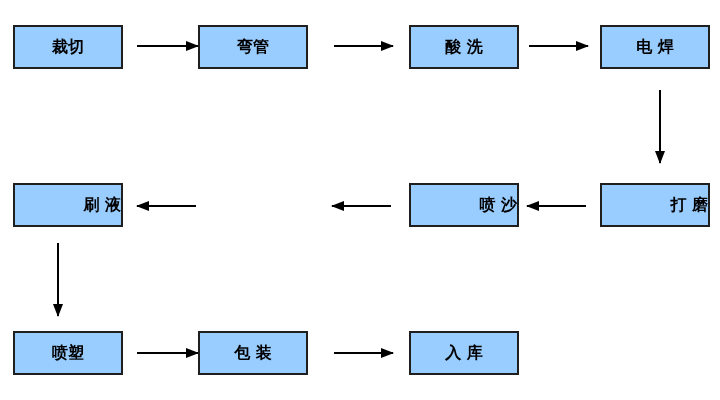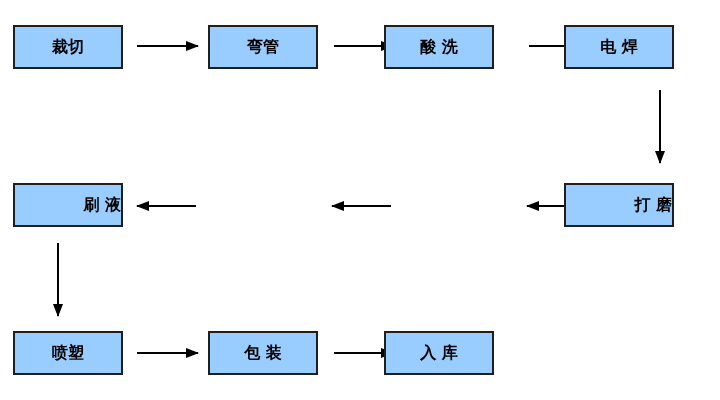--- a/index.html
+++ b/index.html
@@ -28,23 +28,23 @@
     justify-content: center;
   }
   .node span {
     font-size: 16px;
     font-weight: bold;
     color: var(--node-text, #000000);
     white-space: pre;
     line-height: 1;
   }
   .c0 { left: 13px; }
-  .c1 { left: 208px; }
-  .c2 { left: 384px; }
-  .c3 { left: 564px; }
+  .c1 { left: 198px; }
+  .c2 { left: 409px; }
+  .c3 { left: 600px; }
   .r0 { top: 25px; }
   .r1 { top: 183px; justify-content: flex-end; }
   .r2 { top: 331px; }
   .arrow { stroke: var(--arrow, #000000); stroke-width: 2; }
 </style>
 </head>
 <body>
 
 <div class="stage">
 
@@ -75,20 +75,23 @@
   <div class="node c2 r0">
     <span>酸 洗</span>
   </div>
   <div class="node c3 r0">
     <span>电 焊</span>
   </div>
 
   <div class="node c0 r1">
     <span>刷 液</span>
   </div>
+  <div class="node c2 r1">
+    <span>喷 沙</span>
+  </div>
   <div class="node c0 r2">
     <span>喷塑</span>
   </div>
 
   <div class="node c3 r1">
     <span>打 磨</span>
   </div>
   <div class="node c1 r2">
     <span>包 装</span>
   </div>

